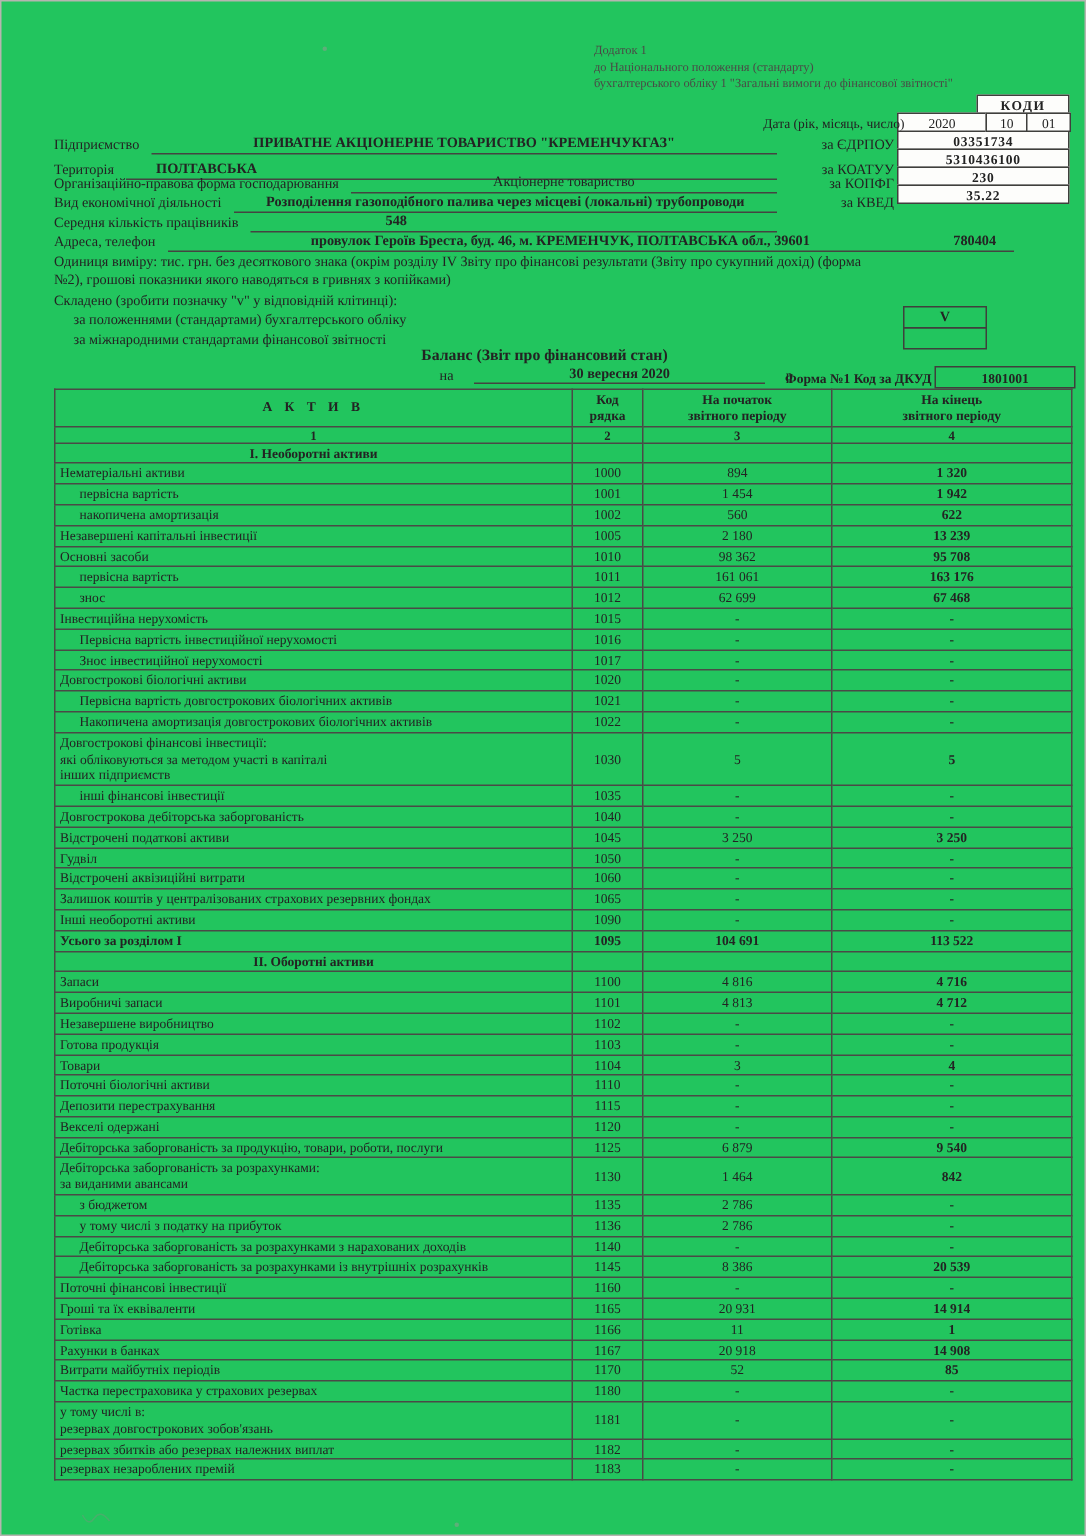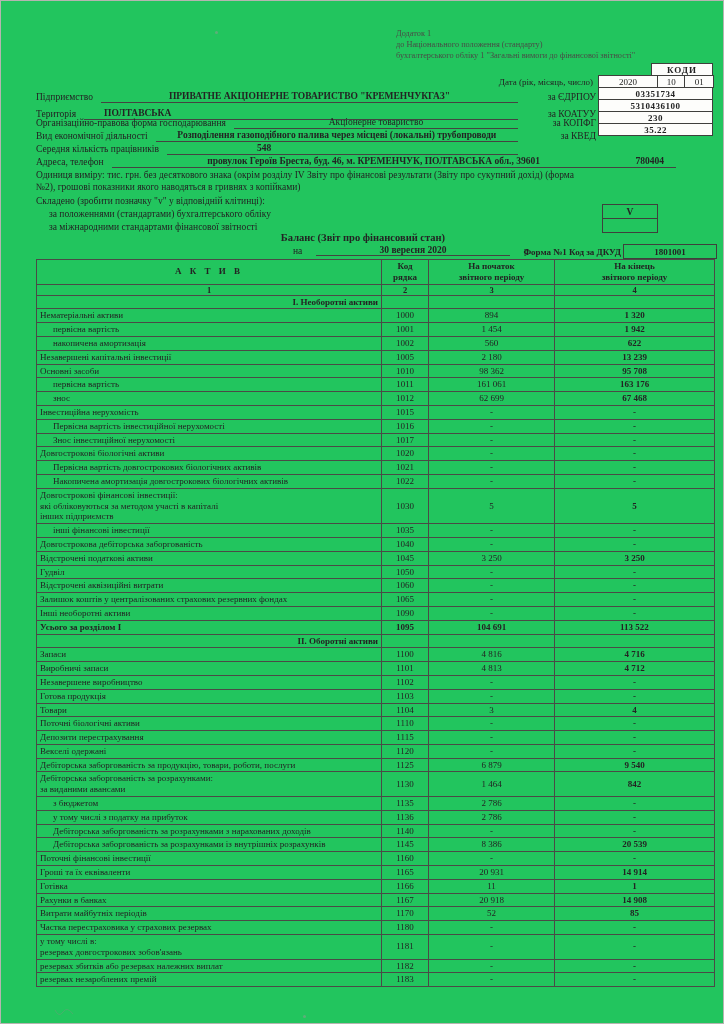--- a/index.html
+++ b/index.html
@@ -12,21 +12,21 @@
   
   .annex{position:absolute;left:395px;top:27px;font-size:8.3px;line-height:11px;color:#4a4a46;}
   
   .codes{position:absolute;left:597px;top:62px;width:115px;font-size:9px;}
   .codes .cell{border:1px solid #3f3f3c;box-sizing:border-box;height:13px;line-height:12px;text-align:center;background:#fdfdfb;}
   .codes .kody{margin-left:53px;width:62px;font-weight:bold;letter-spacing:1px;}
   .codes .daterow{display:flex;margin-top:-1px;}
   .codes .daterow .cell{margin-right:-1px;}
   .codes .y{width:65px;} .codes .m{width:31px;} .codes .d{width:32px;}
   .codes .val{margin-top:-1px;font-weight:bold;letter-spacing:.5px;}
-  .date-label{position:absolute;right:130px;top:76px;font-size:9px;text-align:center;}
+  .date-label{position:absolute;right:120px;top:76px;font-size:9px;text-align:center;}
   
   .org-line{position:absolute;left:35px;width:560px;display:flex;align-items:flex-end;font-size:9.5px;line-height:12px;}
   .org-label{white-space:nowrap;padding-right:8px;}
   .org-value{flex:1;text-align:center;border-bottom:1px solid #444441;font-weight:bold;white-space:nowrap;}
   .code-label{width:72px;text-align:right;white-space:nowrap;padding-left:6px;}
   .phone{margin-left:auto;margin-right:12px;font-weight:bold;}
   .plain{position:absolute;left:35px;font-size:9.5px;line-height:12px;}
   .unit{width:660px;}
   .cb-line{left:48px;}
   
@@ -43,21 +43,21 @@
   .form-line .fl{font-weight:bold;padding-right:2px;}
   .form-line .fbox{border:1px solid #3f3f3c;width:94px;height:15px;line-height:14px;text-align:center;font-weight:bold;box-sizing:border-box;}
   
   table.balance{position:absolute;left:35px;top:258px;width:678px;border-collapse:collapse;table-layout:fixed;font-size:9px;line-height:1.2;}
   table.balance td,table.balance th{border:1px solid #4a4a46;padding:1px 3px;vertical-align:middle;box-sizing:border-box;}
   table.balance th{font-weight:bold;white-space:pre-line;font-size:9px;}
   th.h-aktiv{letter-spacing:3px;}
   .w-label{width:345px;} .w-code{width:47px;} .w-start{width:126px;} .w-end{width:160px;}
   td.c-label{text-align:left;padding-left:5px;white-space:pre-line;}
   td.c-label.indent{padding-left:16px;}
-  td.c-label.section{text-align:right;font-weight:bold;padding-left:3px;}
+  td.c-label.section{text-align:center;font-weight:bold;padding-left:3px;}
   td.c-code{text-align:center;}
   td.c-start{text-align:center;}
   td.c-end{text-align:center;font-weight:bold;}
   tr.bold td{font-weight:bold;}
   tr.nums td{height:11px;line-height:10px;font-size:8.5px;text-align:center;font-weight:bold;padding:0;}
   
   .pencil-mark{position:absolute;left:52px;top:1005px;opacity:.35;}
   .speck{position:absolute;width:3px;height:3px;border-radius:50%;background:#9a9a94;opacity:.5;}
 </style>
 </head>

